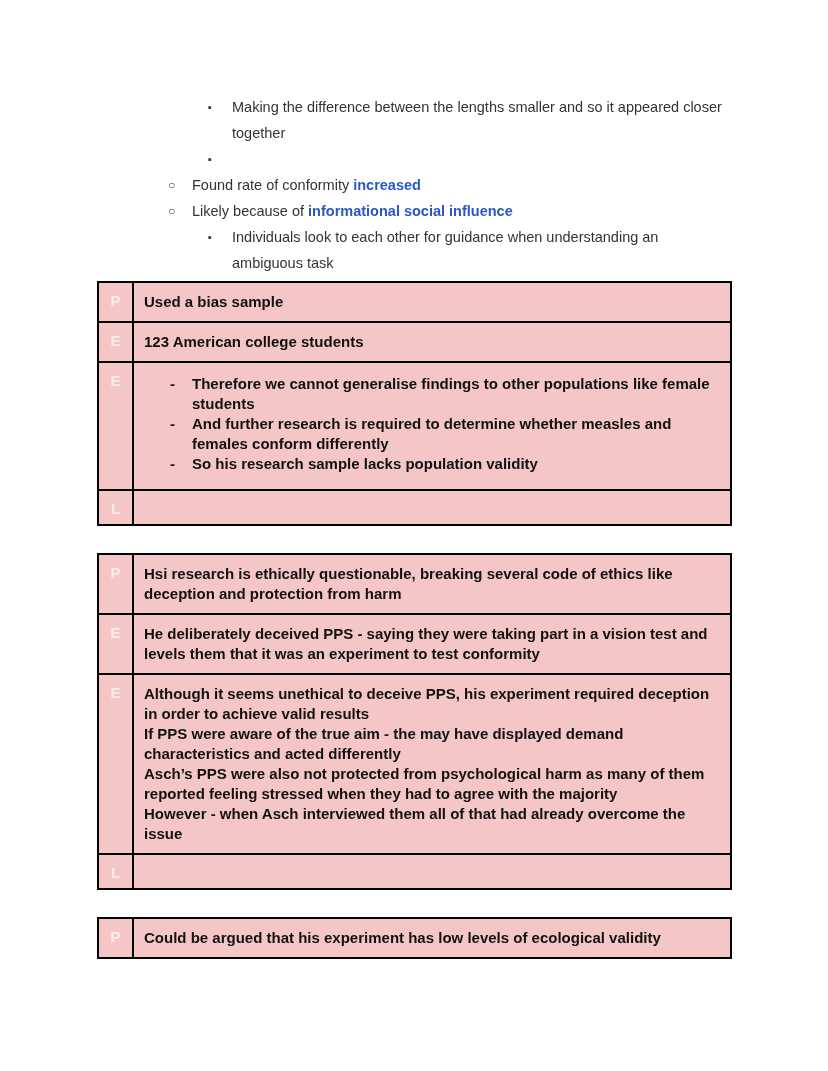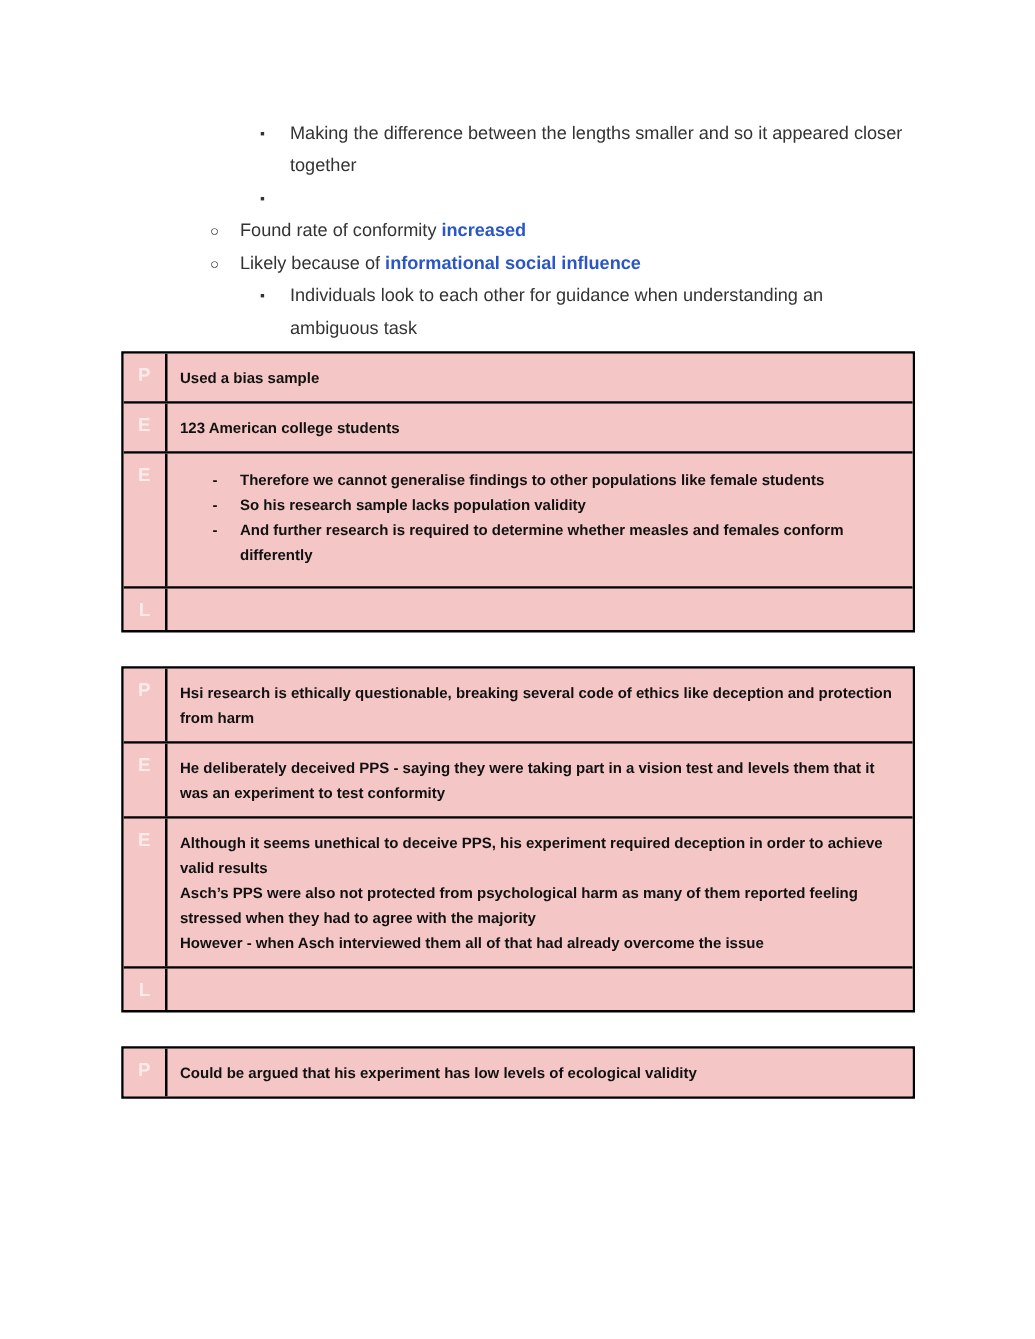--- a/index.html
+++ b/index.html
@@ -83,21 +83,21 @@
     box-sizing: border-box;
     color: var(--label);
     font-weight: bold;
     font-size: 15px;
     text-align: center;
     padding-top: 9px;
   }
   .content-cell {
     flex: 1;
     padding: 9px 14px 9px 10px;
-    font-size: 12px;
+    font-size: 15px;
     font-weight: bold;
     color: var(--table-text);
     line-height: 20px;
   }
   .para { margin: 0; }
   .dash-list {
     list-style: none;
     margin: 2px 0 6px 26px;
     padding: 0;
   }
@@ -148,22 +148,22 @@
           <div class="label-cell">E</div>
           <div class="content-cell">
             <div class="para">123 American college students</div>
           </div>
         </div>
         <div class="trow">
           <div class="label-cell">E</div>
           <div class="content-cell">
             <ul class="dash-list">
               <li>Therefore we cannot generalise findings to other populations like female students</li>
+              <li>And further research is required to determine whether measles and females conform differently</li>
               <li>So his research sample lacks population validity</li>
-              <li>And further research is required to determine whether measles and females conform differently</li>
             </ul>
           </div>
         </div>
         <div class="trow empty">
           <div class="label-cell">L</div>
           <div class="content-cell"></div>
         </div>
       </div>
       <div class="peel-table">
         <div class="trow">
@@ -175,20 +175,21 @@
         <div class="trow">
           <div class="label-cell">E</div>
           <div class="content-cell">
             <div class="para">He deliberately deceived PPS - saying they were taking part in a vision test and levels them that it was an experiment to test conformity</div>
           </div>
         </div>
         <div class="trow">
           <div class="label-cell">E</div>
           <div class="content-cell">
             <div class="para">Although it seems unethical to deceive PPS, his experiment required deception in order to achieve valid results</div>
+            <div class="para">If PPS were aware of the true aim - the may have displayed demand characteristics and acted differently</div>
             <div class="para">Asch’s PPS were also not protected from psychological harm as many of them reported feeling stressed when they had to agree with the majority</div>
             <div class="para">However - when Asch interviewed them all of that had already overcome the issue</div>
           </div>
         </div>
         <div class="trow empty">
           <div class="label-cell">L</div>
           <div class="content-cell"></div>
         </div>
       </div>
       <div class="peel-table">

